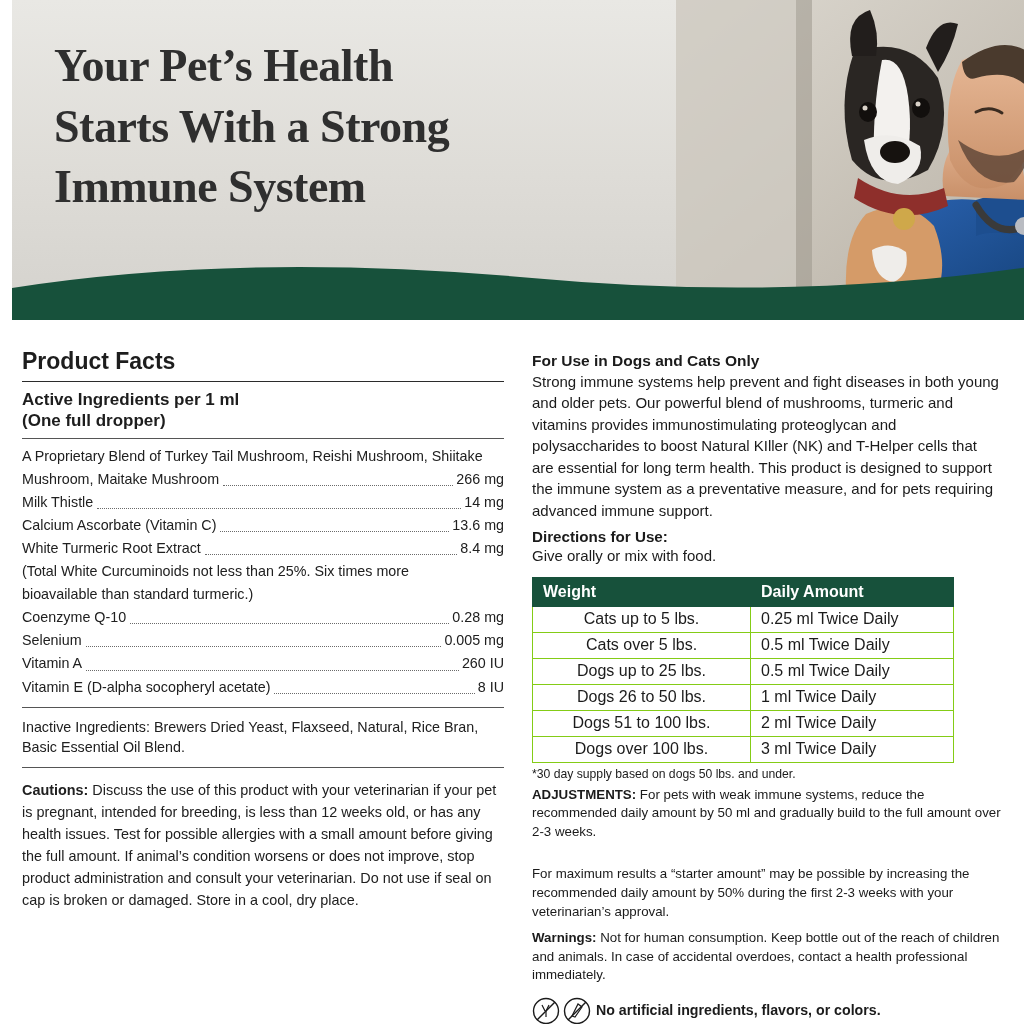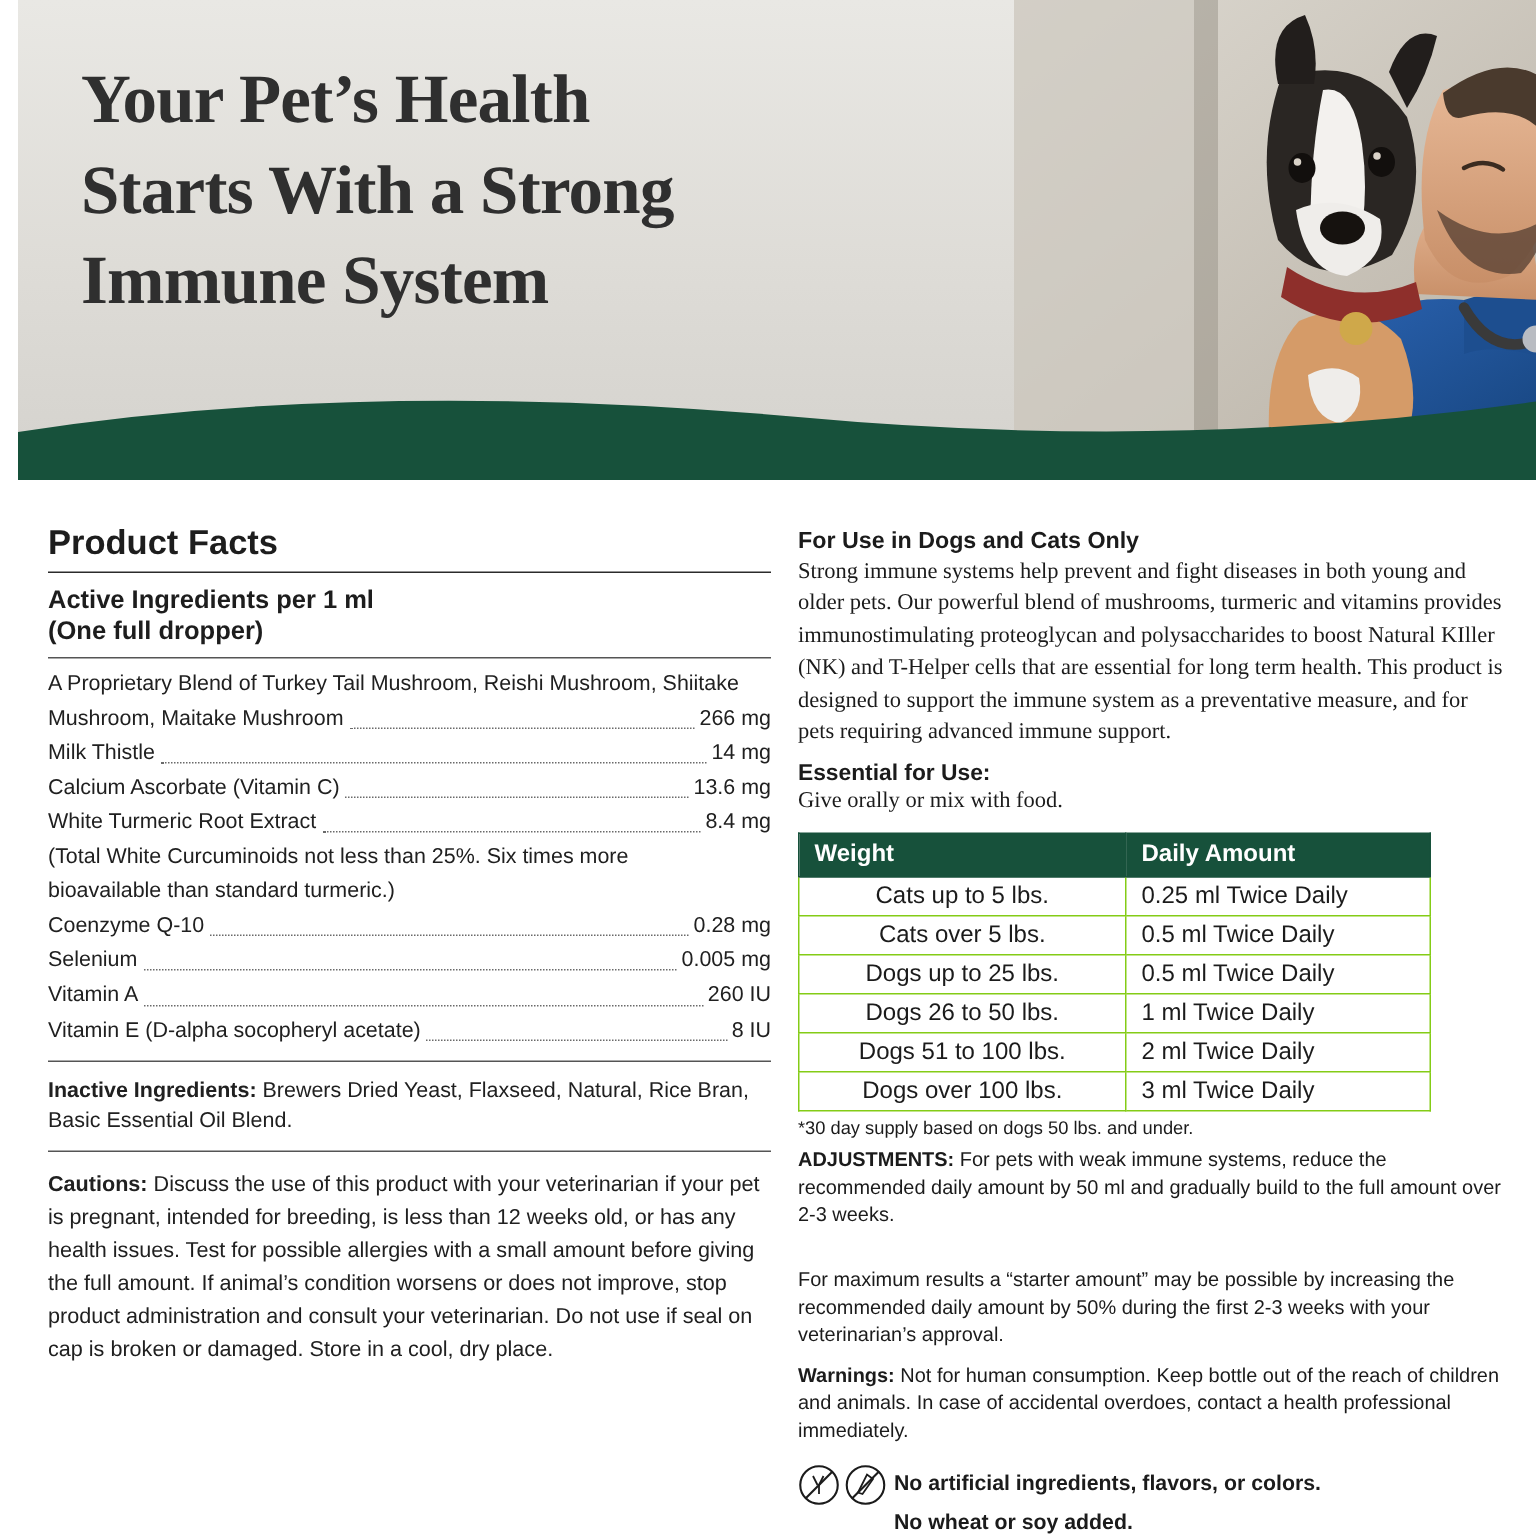--- a/index.html
+++ b/index.html
@@ -44,21 +44,21 @@
 
   
   .content {
     position: absolute;
     top: 330px; left: 0;
     width: 1024px; height: 694px;
     background: #ffffff;
   }
 
   .col-left {
-    position: absolute; top: 18px; left: 32px; width: 482px;
+    position: absolute; top: 18px; left: 22px; width: 482px;
   }
   .col-right {
     position: absolute; top: 22px; left: 532px; width: 470px;
   }
 
   h2.pf-title {
     font-size: 23px; font-weight: bold; color: #1d1d1d;
     margin: 0 0 6px 0; padding: 0;
   }
   .rule { border-bottom: 1px solid #2b2b2b; height: 0; margin: 0; }
@@ -87,37 +87,36 @@
     font-size: 14.3px; color: #202020; line-height: 1.62;
   }
   .ing-note {
     font-size: 14.3px; color: #202020; line-height: 1.6;
   }
 
   .inactive {
     font-size: 14.3px; color: #202020; line-height: 1.42;
     margin-top: 9px; margin-bottom: 10px;
   }
-  .inactive b { font-weight: bold; }
+  .inactive b { font-weight: normal; }
 
   .cautions {
     font-size: 14.4px; color: #202020; line-height: 1.52;
     margin-top: 12px;
   }
   .cautions b { font-weight: bold; }
 
   
   .r-head {
     font-size: 15.5px; font-weight: bold; color: #1b1b1b;
     margin: 0 0 1px 0;
   }
   .r-para {
     font-size: 15px; color: #1b1b1b; line-height: 1.43;
     margin: 0;
-    font-family: Liberation Serif, serif;
   }
   .r-sub {
     font-size: 15.2px; font-weight: bold; color: #1b1b1b;
     margin: 7px 0 0 0;
   }
   .dose-table {
     width: 422px;
     border-collapse: collapse;
     margin-top: 10px;
     font-size: 14px;
@@ -308,21 +307,21 @@
 
     <div class="cautions">
       <b>Cautions:</b><span> Discuss the use of this product with your veterinarian if your pet is pregnant, intended for breeding, is less than 12 weeks old, or has any health issues. Test for possible allergies with a small amount before giving the full amount. If animal’s condition worsens or does not improve, stop product administration and consult your veterinarian. Do not use if seal on cap is broken or damaged. Store in a cool, dry place.</span>
     </div>
   </div>
 
   <div class="col-right">
     <div class="r-head">For Use in Dogs and Cats Only</div>
     <p class="r-para">Strong immune systems help prevent and fight diseases in both young and older pets. Our powerful blend of mushrooms, turmeric and vitamins provides immunostimulating proteoglycan and polysaccharides to boost Natural KIller (NK) and T-Helper cells that are essential for long term health. This product is designed to support the immune system as a preventative measure, and for pets requiring advanced immune support.</p>
 
-    <div class="r-sub">Essential for Use:</div>
+    <div class="r-sub">Directions for Use:</div>
     <div class="r-para">Give orally or mix with food.</div>
 
     <table class="dose-table">
       <thead>
         <tr>
           <th class="c1">Weight</th>
           <th>Daily Amount</th>
         </tr>
       </thead>
       <tbody>

